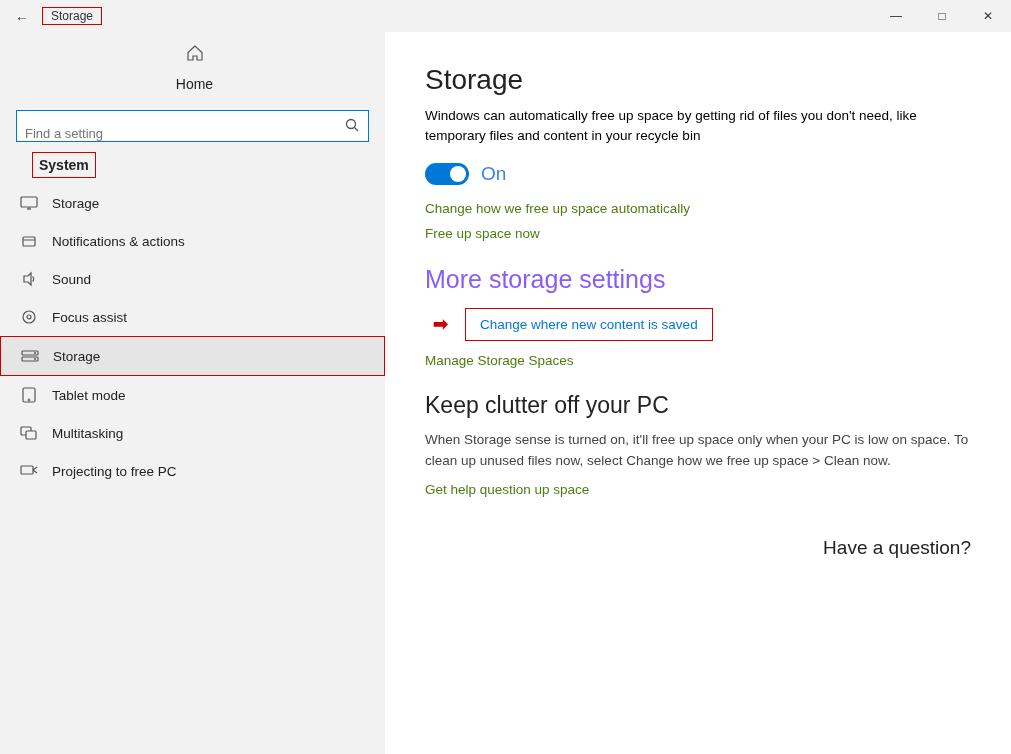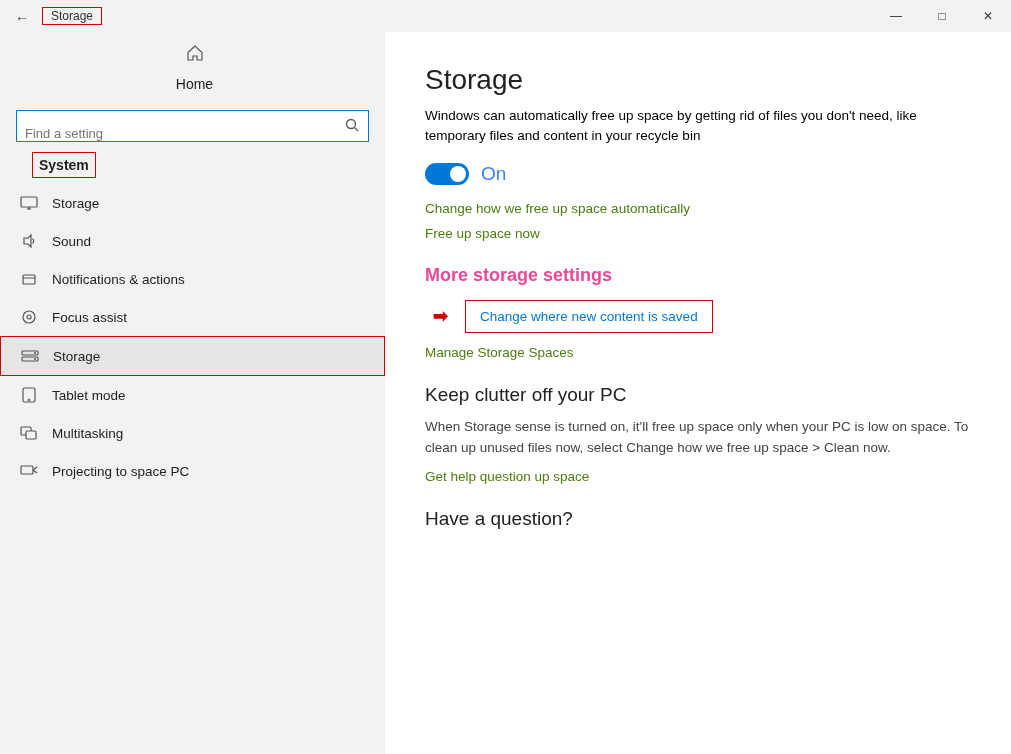--- a/index.html
+++ b/index.html
@@ -192,23 +192,23 @@
     .link-text {
       color: #4d7c0f;
       font-size: 13.5px;
       cursor: pointer;
       text-decoration: none;
       display: block;
       margin-bottom: 10px;
     }
 
     .section-title {
-      font-size: 18px;
-      font-weight: 700;
-      color: #ec4899;
+      font-size: 25px;
+      font-weight: 400;
+      color: #8b5cf6;
       margin: 24px 0 14px 0;
     }
 
     .content-link-box {
       display: flex;
       align-items: center;
       border: 1.5px solid #c00;
       padding: 8px 14px;
       width: fit-content;
       margin-bottom: 10px;
@@ -224,36 +224,37 @@
       font-weight: bold;
     }
     .content-link {
       color: #0078d7;
       font-size: 13.5px;
       cursor: pointer;
       text-decoration: none;
     }
 
     .keep-clutter-title {
-      font-size: 19px;
+      font-size: 23px;
       font-weight: 400;
       color: #222;
       margin: 24px 0 10px 0;
     }
     .keep-clutter-text {
       font-size: 13.5px;
       color: #444;
       line-height: 1.6;
       margin-bottom: 10px;
     }
     .have-question {
       font-size: 19px;
       font-weight: 400;
       color: #222;
-      margin-top: 24px;
+      margin-top: 40px;
+      text-align: right;
     }
   </style>
 </head>
 <body>
 
 <div class="title-bar">
   <div class="title-bar-left">
     <div class="title-bar-back">←</div>
     <span class="title-bar-title">Storage</span>
   </div>
@@ -298,35 +299,35 @@
           <line x1="7" y1="13" x2="11" y2="13" stroke="#555" stroke-width="1.2"></line>
           <line x1="9" y1="11" x2="9" y2="13" stroke="#555" stroke-width="1.2"></line>
         </svg>
       </div>
       <span>Storage</span>
     </div>
 
     <div class="nav-item">
       <div class="nav-icon">
         <svg width="16" height="16" viewBox="0 0 16 16" fill="none">
+          <rect x="2" y="4" width="12" height="9" rx="1" stroke="#555" stroke-width="1.2"></rect>
+          <line x1="2" y1="7" x2="14" y2="7" stroke="#555" stroke-width="1"></line>
+        </svg>
+      </div>
+      <span>Notifications &amp; actions</span>
+    </div>
+
+    <div class="nav-item">
+      <div class="nav-icon">
+        <svg width="16" height="16" viewBox="0 0 16 16" fill="none">
           <polygon points="3,5 7,5 10,2 10,14 7,11 3,11" stroke="#555" stroke-width="1.2" fill="none"></polygon>
           <path d="M11.5 5.5 C13 6.5 13 9.5 11.5 10.5" stroke="#555" stroke-width="1.2" fill="none"></path>
         </svg>
       </div>
       <span>Sound</span>
-    </div>
-
-    <div class="nav-item">
-      <div class="nav-icon">
-        <svg width="16" height="16" viewBox="0 0 16 16" fill="none">
-          <rect x="2" y="4" width="12" height="9" rx="1" stroke="#555" stroke-width="1.2"></rect>
-          <line x1="2" y1="7" x2="14" y2="7" stroke="#555" stroke-width="1"></line>
-        </svg>
-      </div>
-      <span>Notifications &amp; actions</span>
     </div>
 
     <div class="nav-item">
       <div class="nav-icon">
         <svg width="16" height="16" viewBox="0 0 16 16" fill="none">
           <circle cx="8" cy="8" r="6" stroke="#555" stroke-width="1.2"></circle>
           <circle cx="8" cy="8" r="2" stroke="#555" stroke-width="1.2"></circle>
         </svg>
       </div>
       <span>Focus assist</span>
@@ -366,21 +367,21 @@
     </div>
 
     <div class="nav-item">
       <div class="nav-icon">
         <svg width="18" height="14" viewBox="0 0 18 14" fill="none">
           <rect x="1" y="2" width="12" height="8" rx="1" stroke="#555" stroke-width="1.2"></rect>
           <line x1="13" y1="6" x2="17" y2="3" stroke="#555" stroke-width="1.2"></line>
           <line x1="13" y1="6" x2="17" y2="9" stroke="#555" stroke-width="1.2"></line>
         </svg>
       </div>
-      <span>Projecting to space PC</span>
+      <span>Projecting to free PC</span>
     </div>
 
   </div>
 
   <div class="main-content">
     <h1 class="page-title">Storage</h1>
     <p class="description-text">Windows can automatically free up space by getting rid of files you don't need, like temporary files and content in your recycle bin</p>
 
     <div class="toggle-row">
       <div class="toggle">

